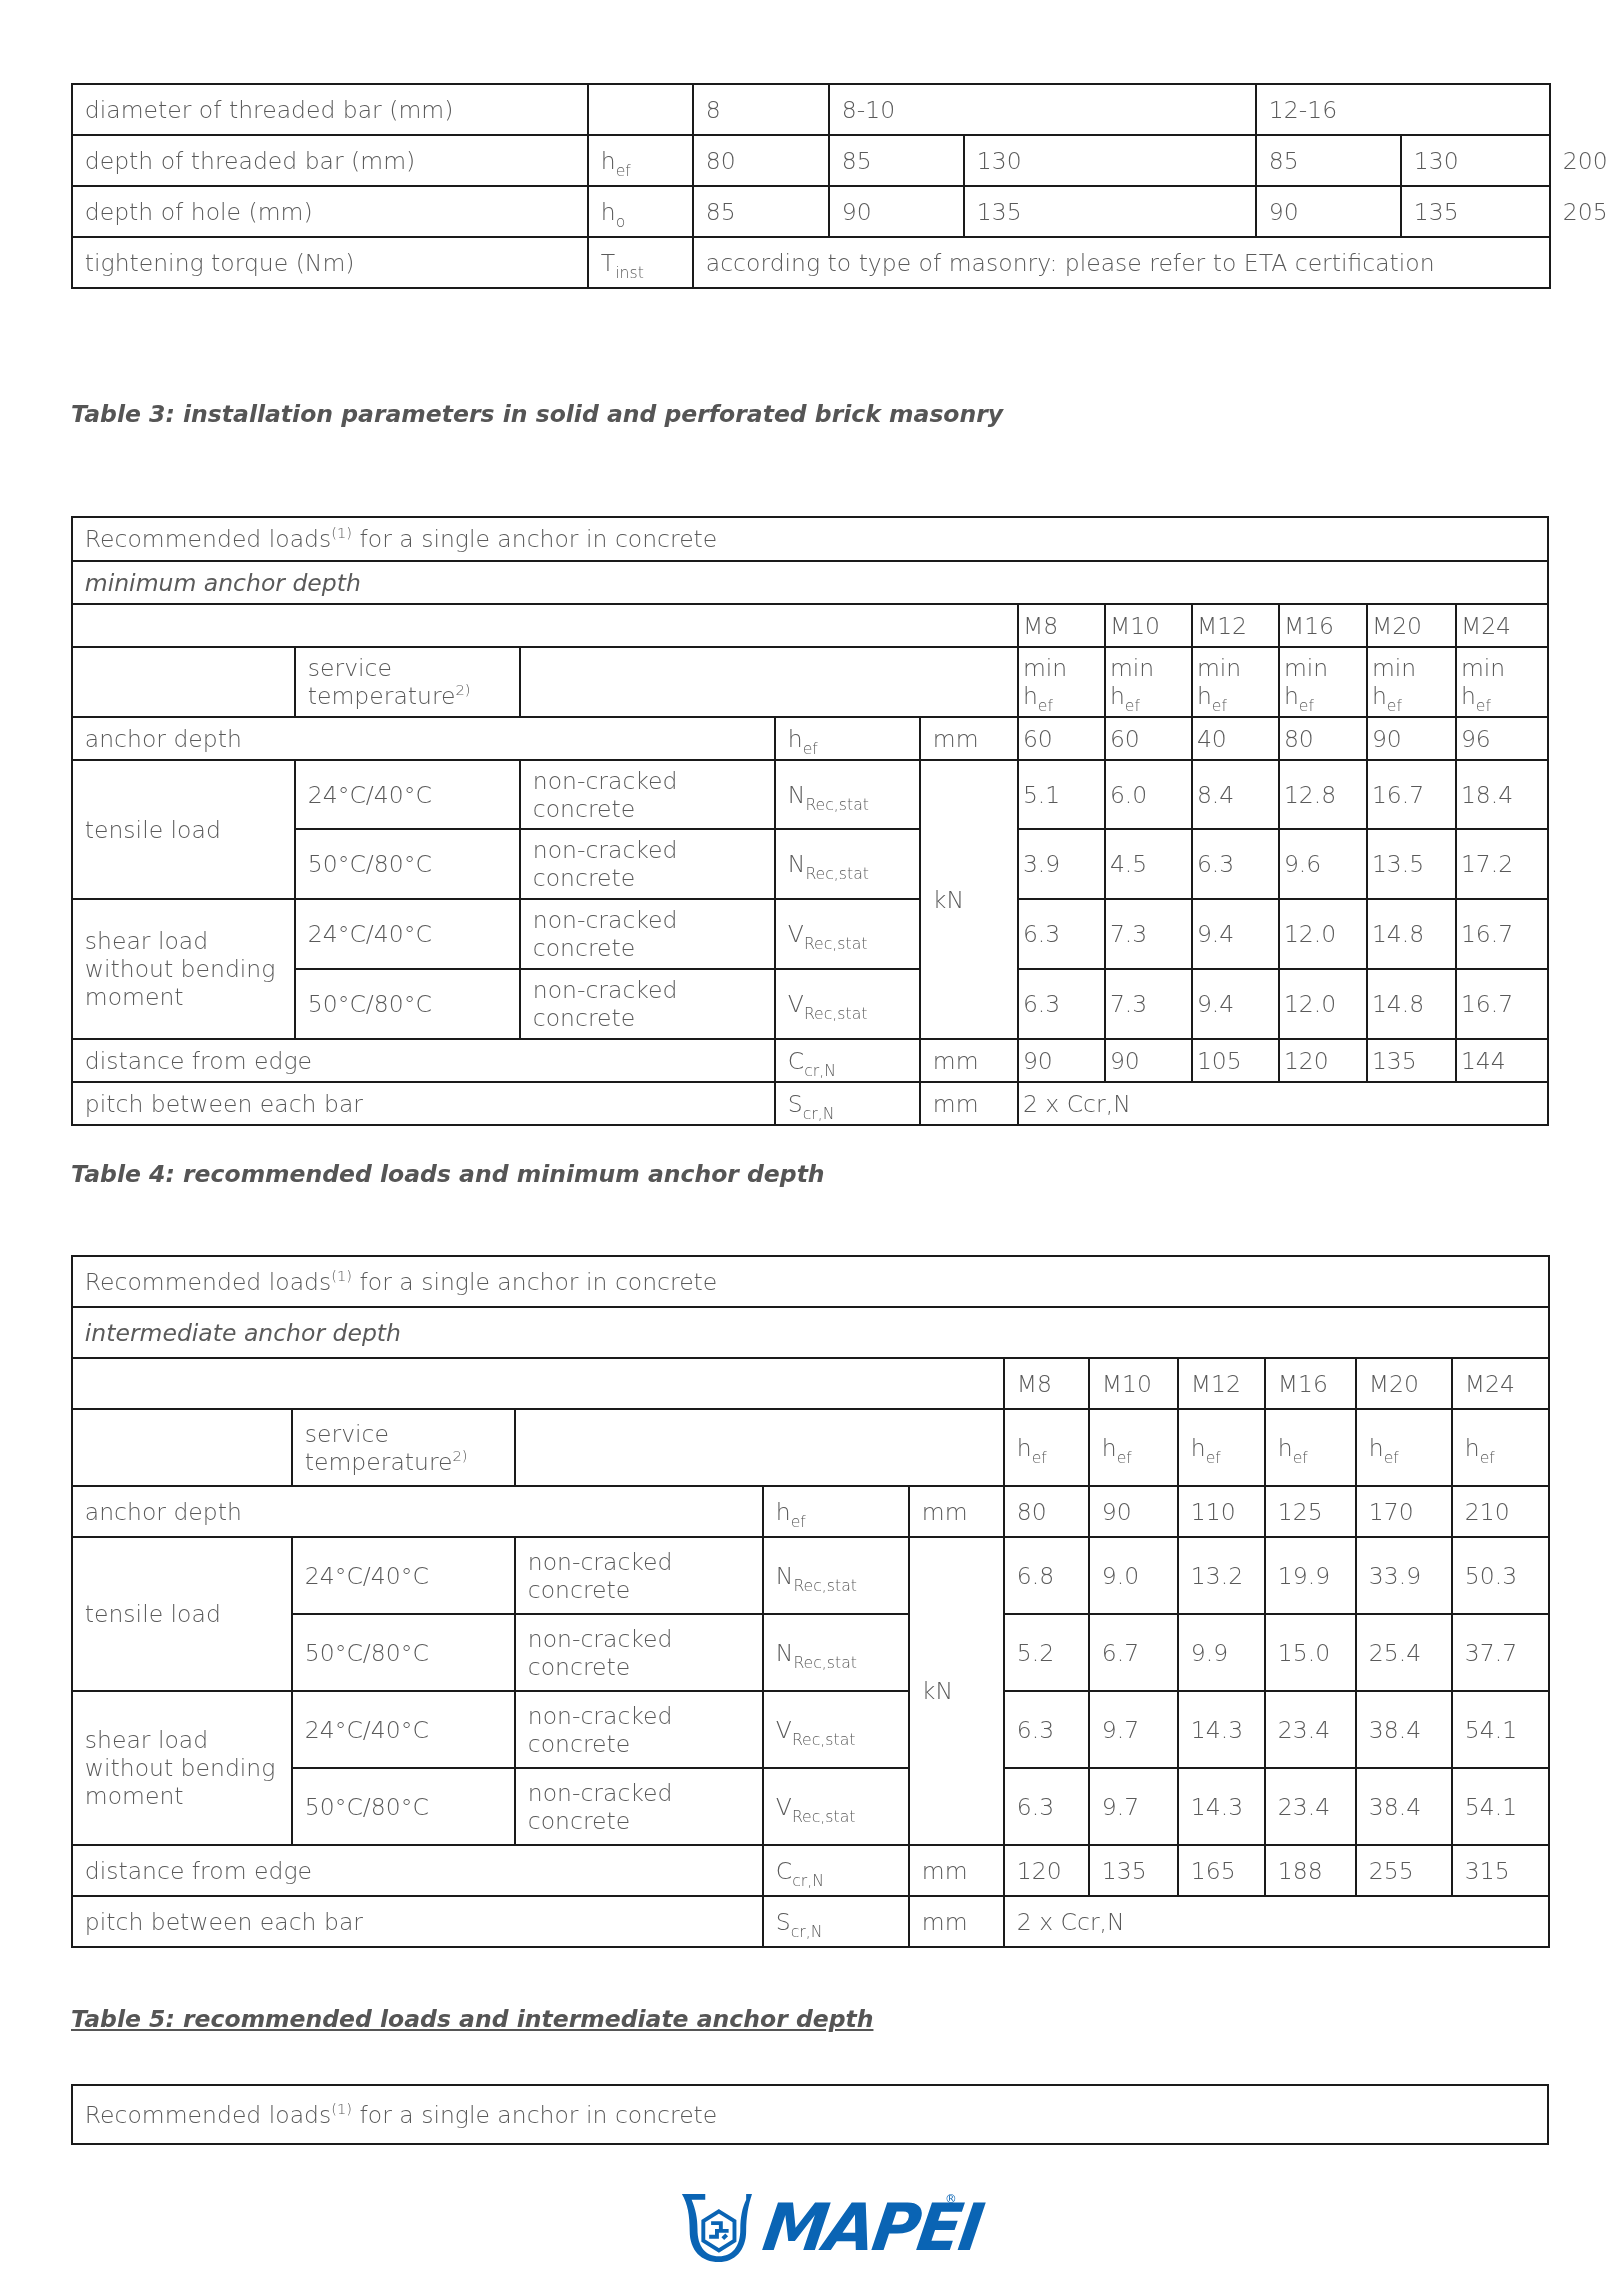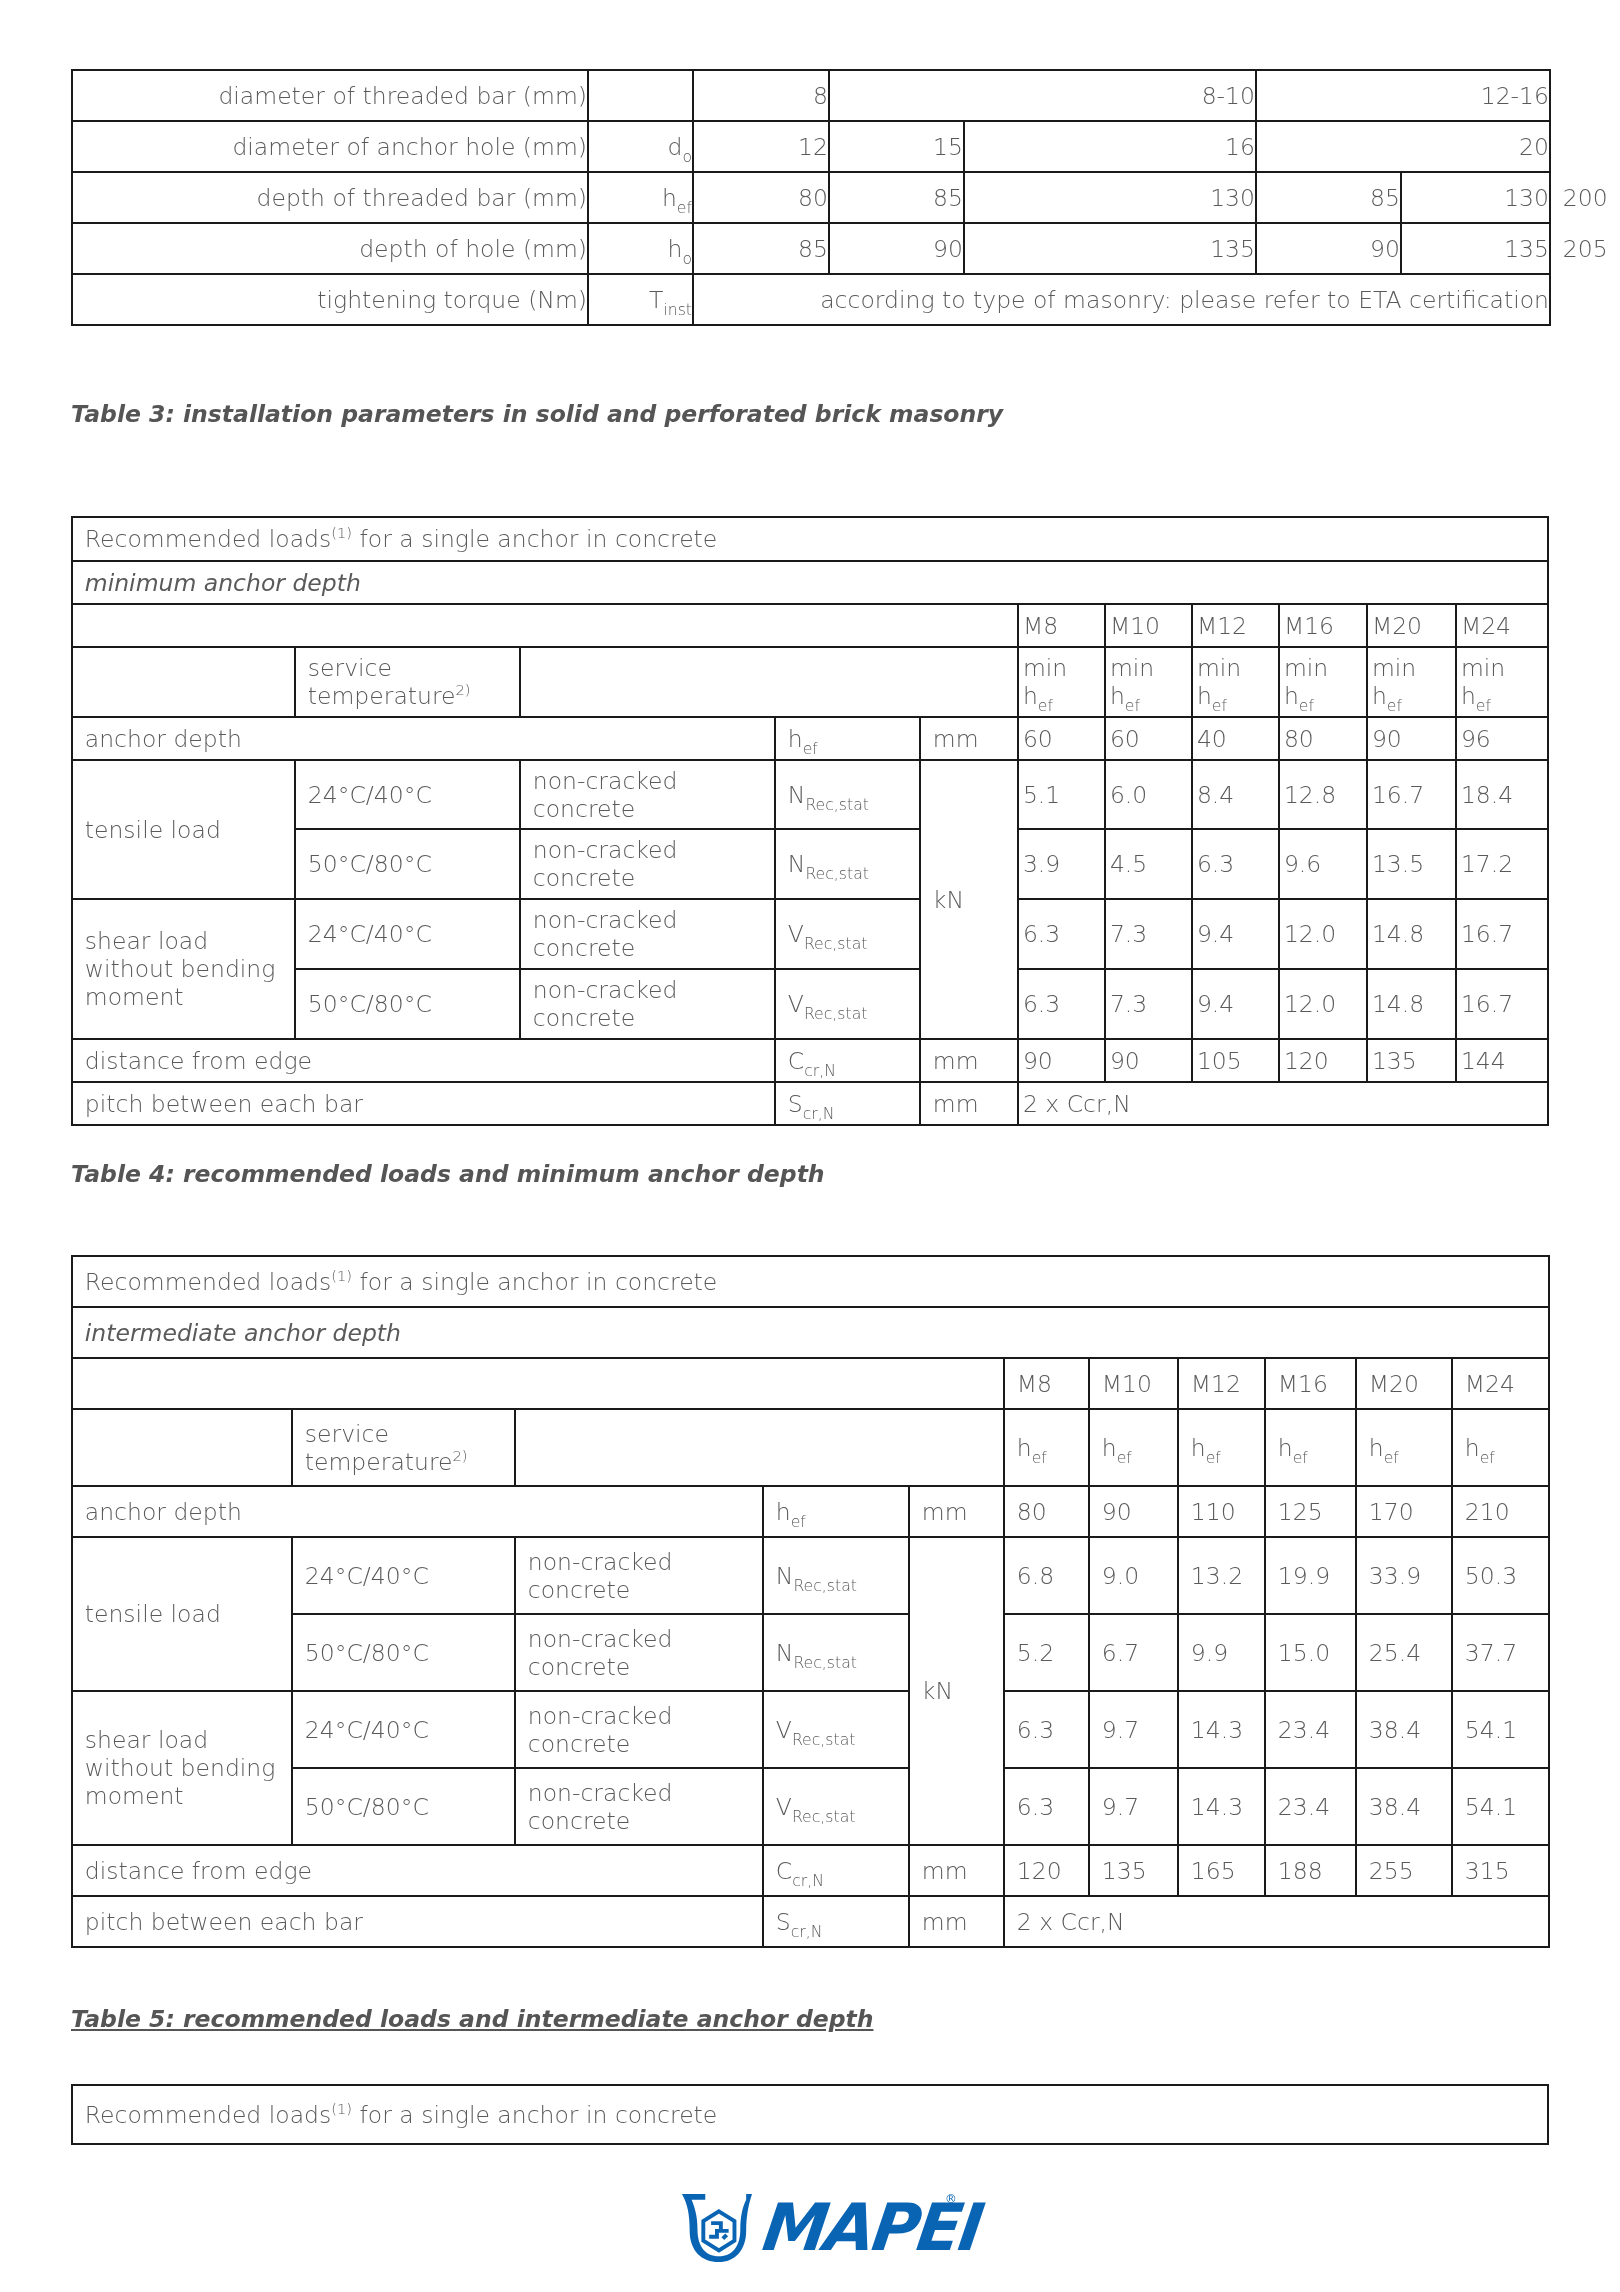--- a/index.html
+++ b/index.html
@@ -15,48 +15,40 @@
   .ital { font-style:italic; font-weight:600; color:#555; }
   .caption { position:absolute; left:71px; font-size:23.5px; font-style:italic; font-weight:600; color:#555; }
   .logo { position:absolute; left:676px; top:2188px; width:284px; height:78px; }
   .logo-text { position:absolute; left:88px; top:3.9px; font-family:"DejaVu Sans","Liberation Sans",sans-serif;
                font-weight:900; font-style:italic; font-size:65px; letter-spacing:-2.9px; color:#0a64b4; line-height:71px; transform:skewX(-8deg); }
   .reg { position:absolute; left:269px; top:3.9px; font-size:11.8px; color:#0a64b4; }
 </style>
 </head>
 <body>
 
-<table class="tbl" style="top:69px;text-align:right;">
+<table class="tbl" style="top:83px;">
   <colgroup>
     <col style="width:516px">
       <col style="width:105px">
       <col style="width:136px">
       <col style="width:135px">
     <col style="width:146px">
       <col style="width:146px">
       <col style="width:145px">
       <col style="width:149px">
   </colgroup>
   <tbody>
       <tr style="height:51px">
     <td>diameter of threaded bar (mm)</td>
     <td></td>
     <td>8</td>
     <td colspan="3">8-10</td>
     <td colspan="3">12-16</td>
   </tr>
   <tr style="height:51px">
-    <td>diameter of anchor hole (mm)</td>
-    <td><span>d</span><span class="sub">o</span></td>
-    <td>12</td>
-    <td>15</td>
-    <td colspan="2">16</td>
-    <td colspan="3">20</td>
-  </tr>
-  <tr style="height:51px">
     <td>depth of threaded bar (mm)</td>
     <td><span>h</span><span class="sub">ef</span></td>
     <td>80</td>
     <td>85</td>
     <td colspan="2">130</td>
     <td>85</td>
     <td>130</td>
     <td>200</td>
   </tr>
   <tr style="height:51px">

